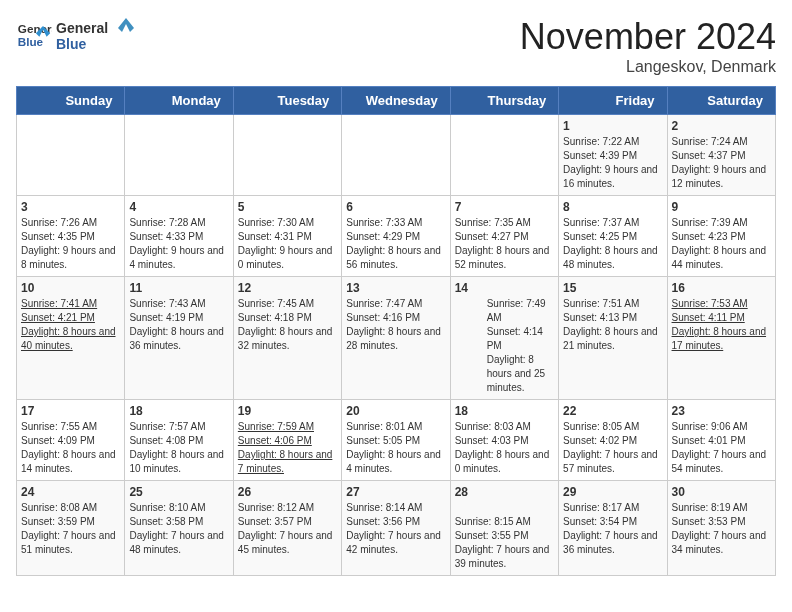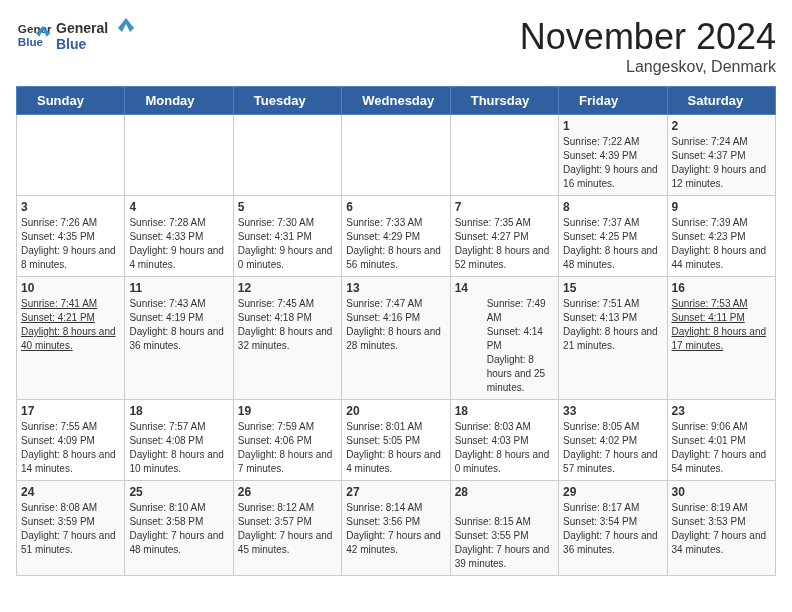--- a/index.html
+++ b/index.html
@@ -46,24 +46,24 @@
       color: #444;
     }
     table {
       width: 100%;
       border-collapse: collapse;
       table-layout: fixed;
     }
     thead tr th {
       background-color: #3060a0;
       color: #fff;
-      padding: 6px 20px;
+      padding: 6px 12px;
       font-size: 13px;
       font-weight: bold;
-      text-align: left;
+      text-align: right;
       border: 1px solid #5580c0;
     }
     tbody tr td {
       vertical-align: top;
       border: 1px solid #ccc;
       padding: 4px;
       font-size: 10.5px;
       color: #333;
       height: 80px;
       background: #fff;
@@ -238,38 +238,38 @@
 Daylight: 8 hours and 14 minutes.</div>
         </td>
         <td>
           <span class="day-num">18</span>
           <div class="day-info" style="white-space: pre-line;">Sunrise: 7:57 AM
 Sunset: 4:08 PM
 Daylight: 8 hours and 10 minutes.</div>
         </td>
         <td>
           <span class="day-num">19</span>
-          <div class="day-info" style="white-space: pre-line;">Sunrise: 7:59 AM
+          <div class="day-info" style="white-space: pre-line; text-decoration: underline;">Sunrise: 7:59 AM
 Sunset: 4:06 PM
 Daylight: 8 hours and 7 minutes.</div>
         </td>
         <td>
           <span class="day-num">20</span>
           <div class="day-info" style="white-space: pre-line;">Sunrise: 8:01 AM
 Sunset: 5:05 PM
 Daylight: 8 hours and 4 minutes.</div>
         </td>
         <td>
           <span class="day-num">18</span>
           <div class="day-info" style="white-space: pre-line;">Sunrise: 8:03 AM
 Sunset: 4:03 PM
 Daylight: 8 hours and 0 minutes.</div>
         </td>
         <td>
-          <span class="day-num">33</span>
+          <span class="day-num">22</span>
           <div class="day-info" style="white-space: pre-line;">Sunrise: 8:05 AM
 Sunset: 4:02 PM
 Daylight: 7 hours and 57 minutes.</div>
         </td>
         <td>
           <span class="day-num">23</span>
           <div class="day-info" style="white-space: pre-line;">Sunrise: 9:06 AM
 Sunset: 4:01 PM
 Daylight: 7 hours and 54 minutes.</div>
         </td>

